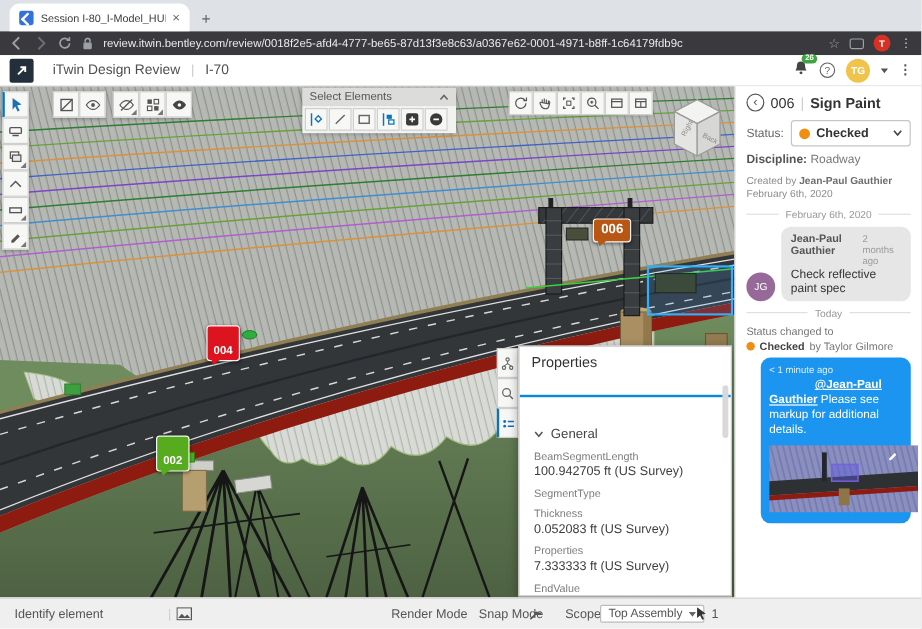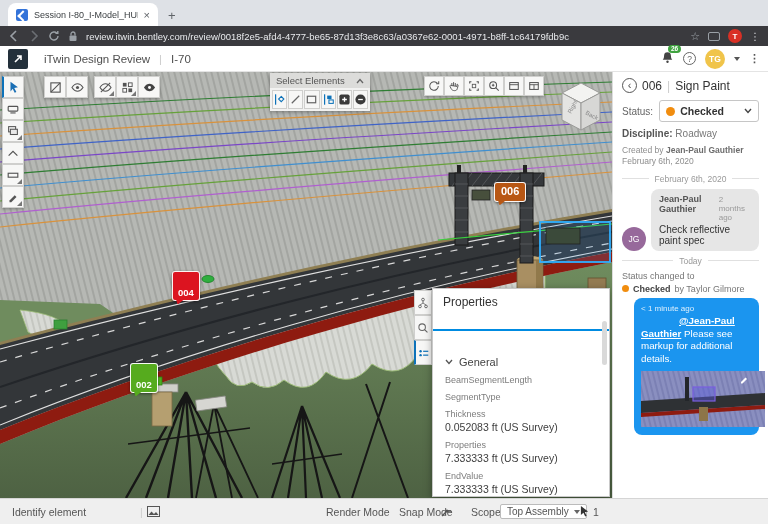--- a/index.html
+++ b/index.html
@@ -43,21 +43,21 @@
   .scene { position:absolute; left:0; top:0; }
 
   .toolbtn { width:22px; height:22px; background:#f7f7f6; border:1px solid #cfcfcd; display:flex; align-items:center; justify-content:center; position:relative; }
   .toolbtn.active { border-left:2px solid #0d72b9; }
   .lefttools { position:absolute; left:2px; top:4px; display:flex; flex-direction:column; box-shadow:0 1px 3px rgba(0,0,0,.3); }
   .floattools { position:absolute; left:44px; top:4px; display:flex; gap:6px; }
   .toolgroup { display:flex; box-shadow:0 1px 3px rgba(0,0,0,.3); }
   .navtools { position:absolute; left:424px; top:4px; display:flex; box-shadow:0 1px 3px rgba(0,0,0,.3); }
   .navtools .toolbtn { width:20px; height:20px; }
 
-  .select-panel { position:absolute; left:252px; top:1px; width:100px; box-shadow:0 1px 4px rgba(0,0,0,.35);margin-left:18px; }
+  .select-panel { position:absolute; left:252px; top:1px; width:128px; box-shadow:0 1px 4px rgba(0,0,0,.35); }
   .select-title { background:#dcdcda; height:15px; display:flex; align-items:center; justify-content:space-between; padding:0 6px; font-size:9.5px; color:#555; }
   .select-row { background:#f2f2f1; display:flex; gap:1px; padding:2px; }
   .select-row .toolbtn { width:19px; height:19px; }
 
   .cube { position:absolute; left:552px; top:6px; }
 
   .marker { position:absolute; color:#fff; font-weight:bold; font-size:9.5px; padding:15px 5px 2px; border-radius:3px; border:1px solid rgba(255,255,255,.95); box-shadow:0 1px 3px rgba(0,0,0,.45); line-height:1.2; }
   .marker::after { content:""; position:absolute; left:3px; bottom:-4px; width:8px; height:5px; background:inherit; clip-path:polygon(0 0,100% 0,20% 100%); }
   .marker.big { font-size:11px; padding:2px 6px 3px; }
 
@@ -73,21 +73,21 @@
   .prop-label { font-size:9px; color:#7d7d7d; margin-bottom:2px; }
   .prop-value { font-size:10.5px; color:#3e3e3e; }
   .prop-scroll { position:absolute; right:2px; top:32px; width:5px; height:44px; background:#d9d9d9; border-radius:3px; }
 
   
   .sidebar { width:156px; height:426px; background:#fff; border-left:1px solid #ddd; padding:6px 9px 0; overflow:hidden; font-size:10px; color:#444; }
   .sb-head { display:flex; align-items:center; gap:5px; margin-bottom:7px; }
   .back-circ { width:15px; height:15px; border:1.4px solid #555; border-radius:50%; color:#555; font-size:11px; line-height:11px; display:flex; align-items:center; justify-content:center; padding-bottom:1px; }
   .sb-id { font-size:12px; color:#333; }
   .sb-sep { color:#ccc; font-size:12px; }
-  .sb-title { font-size:12px; color:#333; }
+  .sb-title { font-size:12px; color:#333;font-weight:bold; }
   .sb-status-row { display:flex; align-items:center; gap:6px; margin-bottom:6px; }
   .sb-label { color:#666; font-size:10px; }
   .status-select { flex:1; display:flex; align-items:center; gap:5px; border:1px solid #c6c6c6; border-radius:3px; background:#fff; height:22px; padding:0 6px; }
   .dot { width:9px; height:9px; border-radius:50%; flex:none; }
   .status-select b { font-size:10.5px; color:#333; flex:1; }
   .sb-disc { margin-bottom:6px; }
   .sb-disc b { color:#555; font-size:10px; }
   .sb-disc span { color:#777; font-size:10px;margin-top:15px; }
   .thumb { position:relative; width:138px; height:86px; margin-bottom:4px; }
   .thumb svg { display:block; }
@@ -485,20 +485,21 @@
         <div class="prop-underline"></div>
         <div class="prop-body">
           <div class="prop-section">
             <svg width="8" height="6" viewBox="0 0 8 6">
                 <path d="M1 1l3 3.5L7 1" fill="none" stroke="#555" stroke-width="1.3"></path>
               </svg>
             <span>General</span>
           </div>
           <div class="prop-field">
             <div class="prop-label">BeamSegmentLength</div>
+            <div class="prop-value">100.942705 ft (US Survey)</div>
           </div>
           <div class="prop-field">
             <div class="prop-label">SegmentType</div>
           </div>
           <div class="prop-field">
             <div class="prop-label">Thickness</div>
             <div class="prop-value">0.052083 ft (US Survey)</div>
           </div>
           <div class="prop-field">
             <div class="prop-label">Properties</div>

